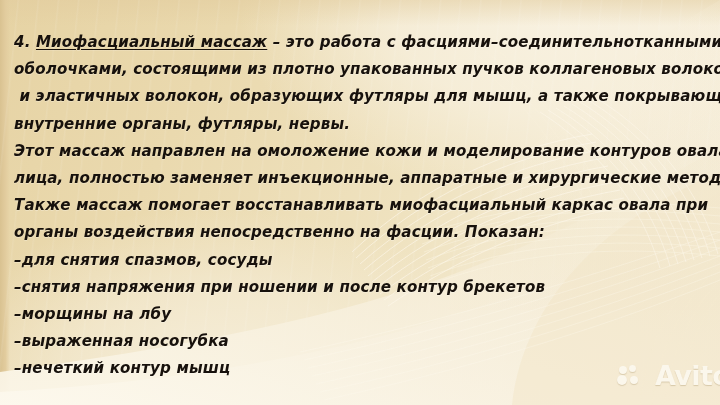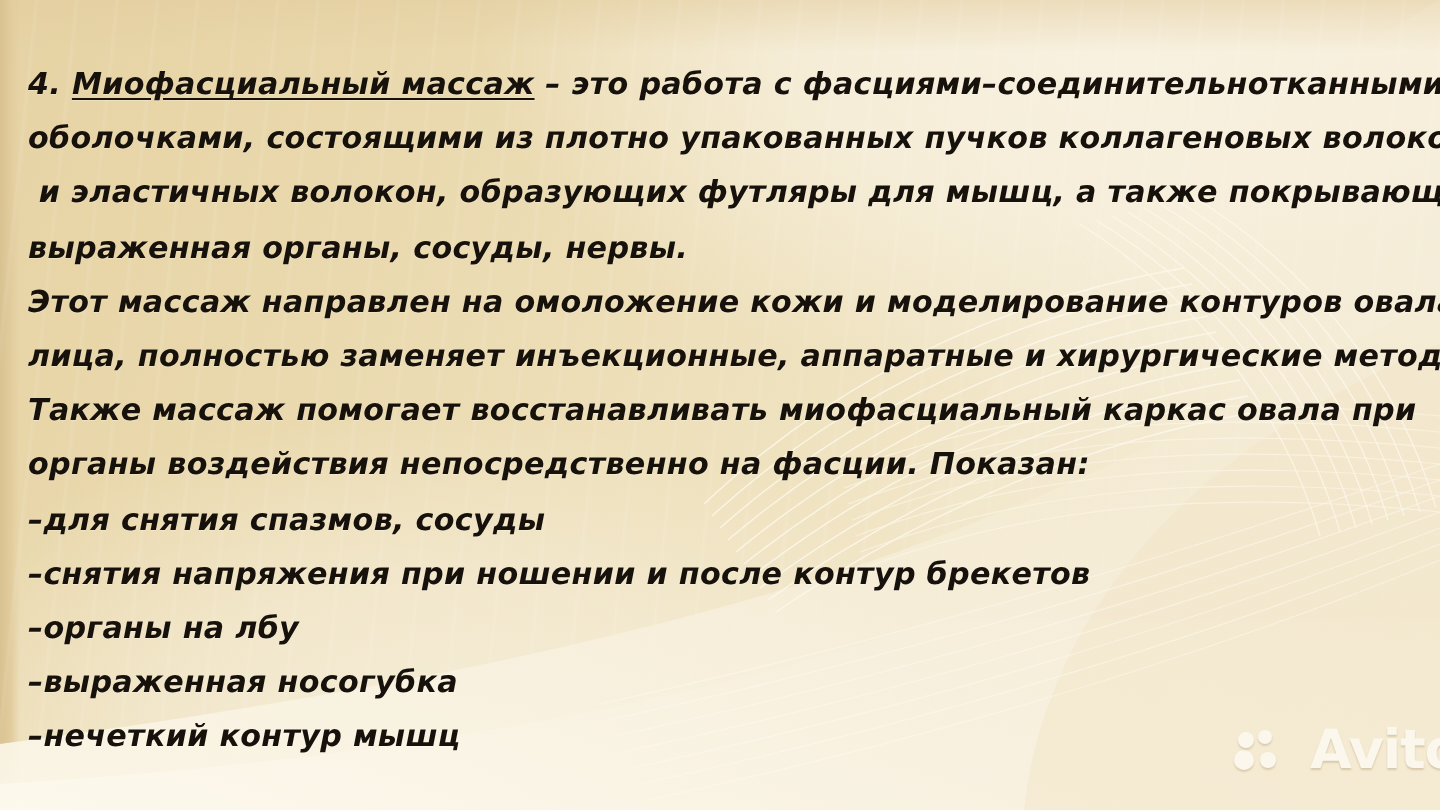--- a/index.html
+++ b/index.html
@@ -201,34 +201,34 @@
       <path d="M494,48 C544,84 584,136 608,188"></path>
     </g>
   </svg>
 
   <div class="content">
 
     <div>
       <div class="line"><span>4. </span><span class="u">Миофасциальный массаж</span><span> – это работа с фасциями–соединительнотканными</span></div>
       <div class="line">оболочками, состоящими из плотно упакованных пучков коллагеновых волокон</div>
       <div class="line"> и эластичных волокон, образующих футляры для мышц, а также покрывающие</div>
-      <div class="line">выраженная органы, сосуды, нервы.</div>
+      <div class="line">внутренние органы, футляры, нервы.</div>
     </div>
 
     <div>
       <div class="line">Этот массаж направлен на омоложение кожи и моделирование контуров овала</div>
       <div class="line">лица, полностью заменяет инъекционные, аппаратные и хирургические методики.</div>
       <div class="line">Также массаж помогает восстанавливать миофасциальный каркас овала при</div>
       <div class="line">органы воздействия непосредственно на фасции. Показан:</div>
     </div>
 
     <div>
       <div class="line">–для снятия спазмов, сосуды</div>
       <div class="line">–снятия напряжения при ношении и после контур брекетов</div>
-      <div class="line">–органы на лбу</div>
+      <div class="line">–морщины на лбу</div>
       <div class="line">–выраженная носогубка</div>
       <div class="line">–нечеткий контур мышц</div>
     </div>
 
   </div>
 
   <div class="avito">
     <span class="avito-dots">
       <i class="d1"></i>
         <i class="d2"></i>

